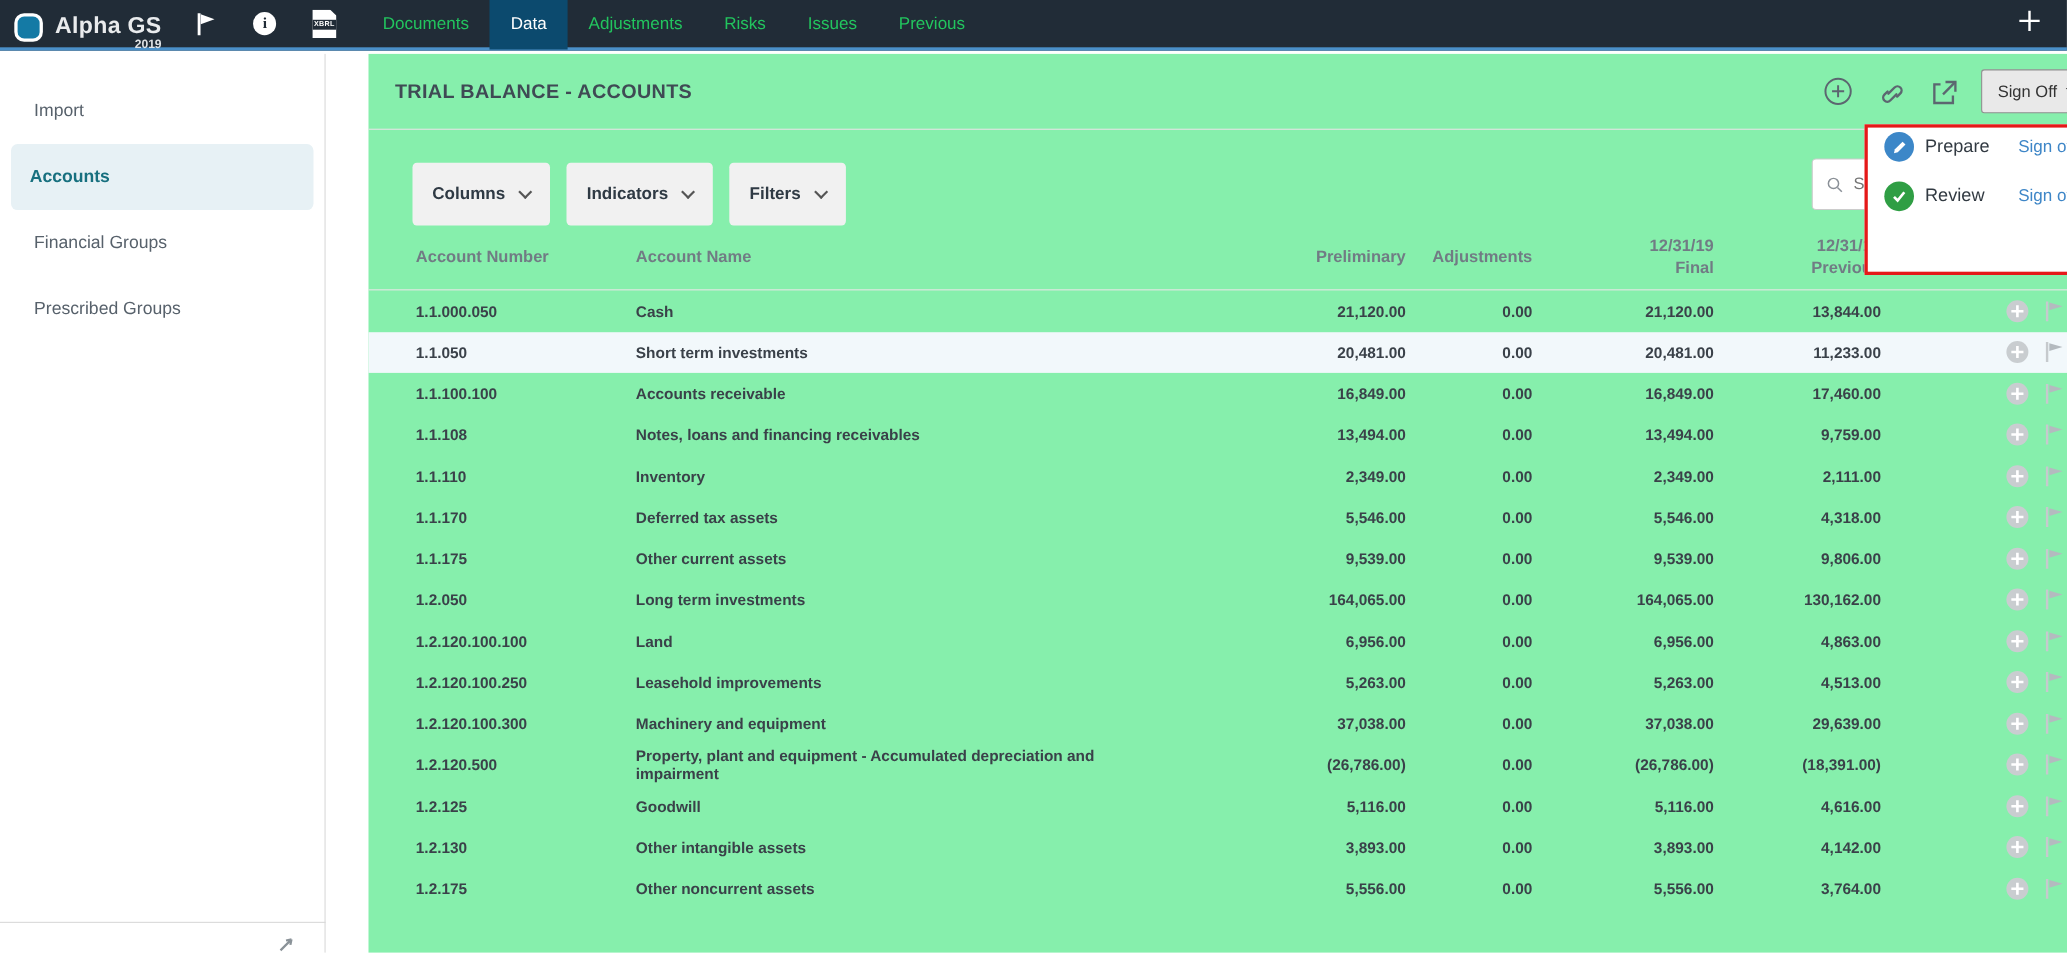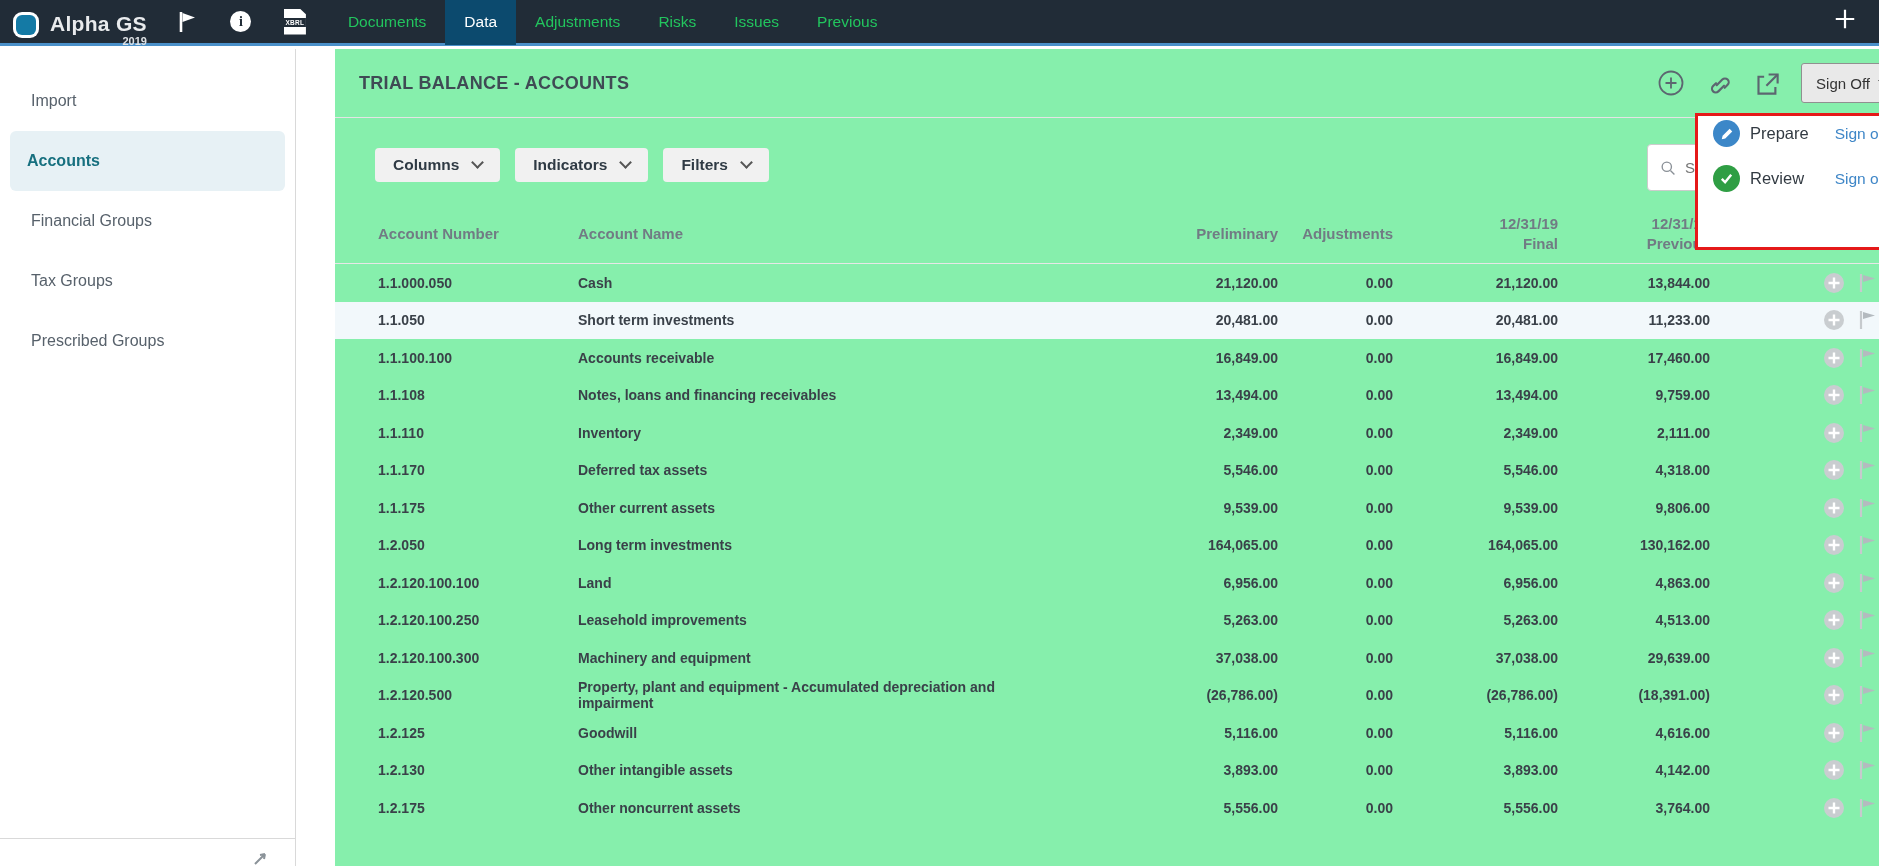--- a/index.html
+++ b/index.html
@@ -52,21 +52,21 @@
   .hicon { width:28px; height:28px; cursor:pointer; display:flex; align-items:center; justify-content:center; }
   .signoff-btn { height:40px; padding:0 14px; background:#e9e9e9; border:1px solid #909090;
                  border-radius:3px; font-size:15px; color:#333; cursor:pointer;
                  display:flex; align-items:center; gap:8px; font-family:inherit; }
   .caret-down { width:0; height:0; border-left:5px solid transparent; border-right:5px solid transparent;
                 border-top:6px solid #333; }
 
   
   .toolbar { position:relative; height:80px; }
   .filter-btns { position:absolute; left:40px; top:30px; display:flex; gap:15px; }
-  .fbtn { height:34px; padding:0 18px; background:#f1f1f1; border:none; border-radius:4px;
+  .fbtn { height:57px; padding:0 18px; background:#f1f1f1; border:none; border-radius:4px;
           font-size:15.5px; color:#2f3a44; font-weight:600; cursor:pointer;
           display:flex; align-items:center; gap:14px; font-family:inherit; }
   .chev { width:9px; height:9px; border-right:2px solid #555; border-bottom:2px solid #555;
           transform:rotate(45deg); margin-top:-5px; }
   .search-box { position:absolute; right:113px; top:26px; width:157px; height:47px;
                 border:1px solid #ccc; border-radius:4px; display:flex; align-items:center;
                 padding-left:12px; gap:9px; background:#fff; }
   .search-box input { border:none; outline:none; width:90px; font-size:15px; color:#555;
                       font-family:inherit; }
 
@@ -175,23 +175,20 @@
 
 
       <li class="side-item active">
         <span>Accounts</span>
       </li>
 
       <li class="side-item">
         <span>Financial Groups</span>
       </li>
 
-      <li class="side-item">
-        <span>Tax Groups</span>
-      </li>
 
       <li class="side-item">
         <span>Prescribed Groups</span>
       </li>
 
   </ul>
   <div class="side-divider"></div>
   <span class="collapse-ic">
     <svg width="18" height="18" viewBox="0 0 18 18">
         <path d="M3 15 L13 5 M13 5 l-5 1 M13 5 l-1 5" stroke="#8b9399" stroke-width="2" fill="none"></path>

